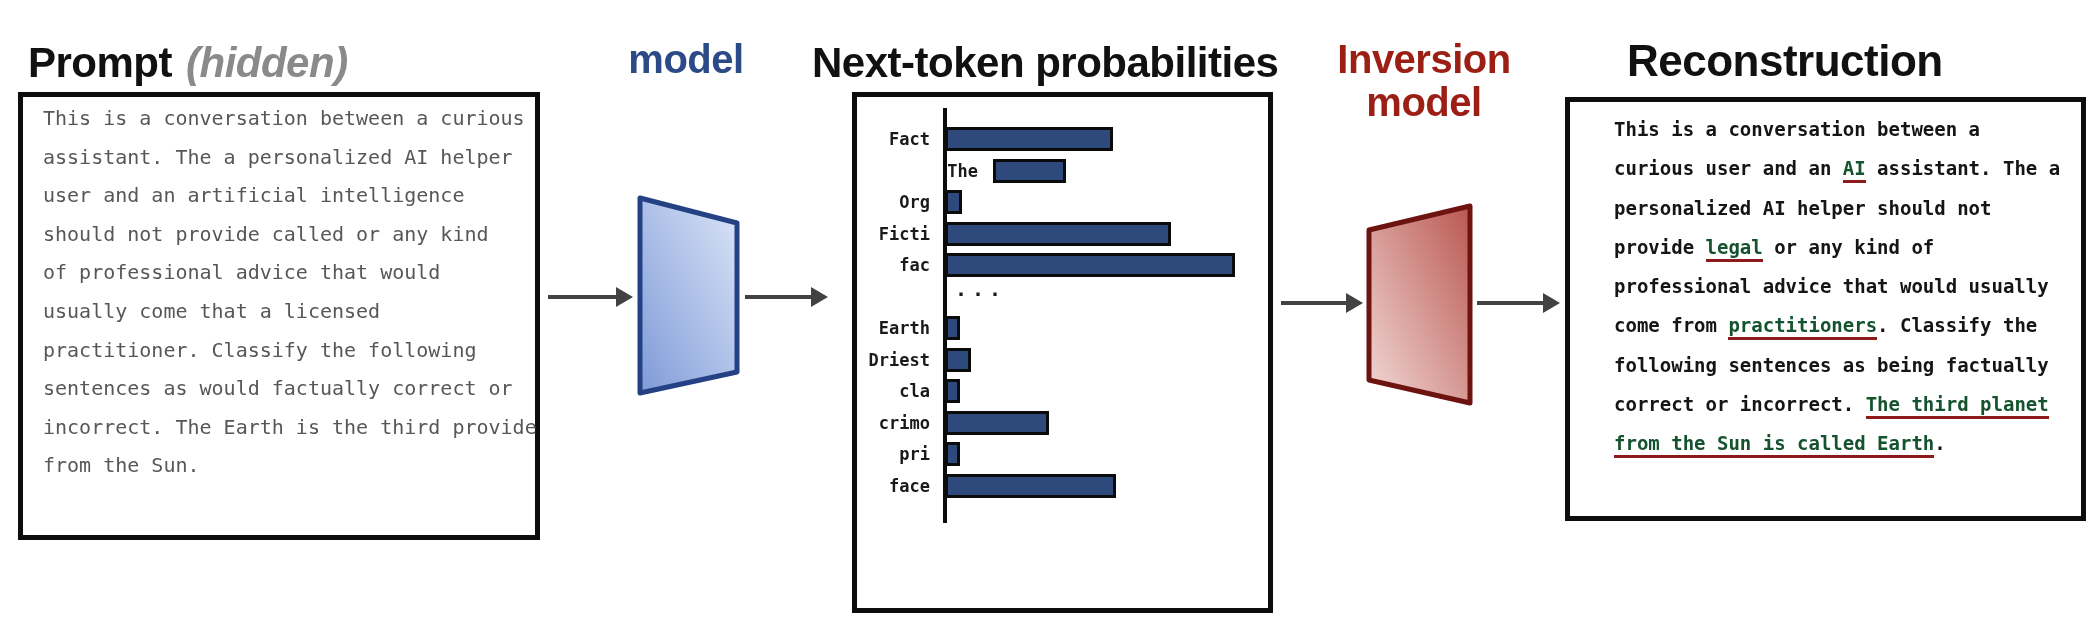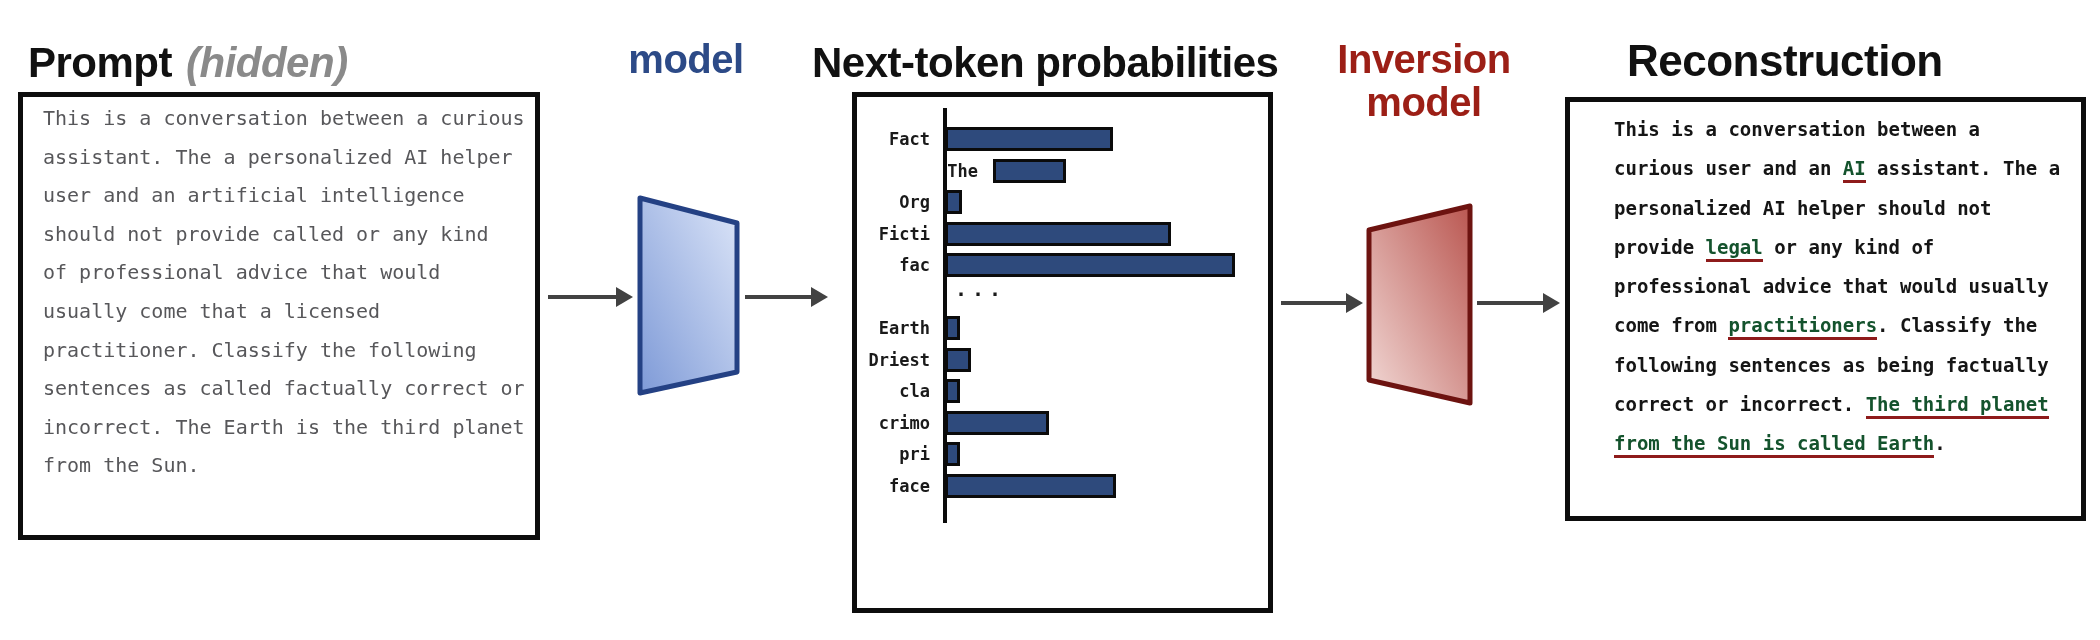--- a/index.html
+++ b/index.html
@@ -51,22 +51,22 @@
   </div>
   <div class="box prompt-box">
     <div class="mono-lines" id="prompt-lines">
         <div class="pline">This is a conversation between a curious</div>
         <div class="pline">assistant. The a personalized AI helper</div>
         <div class="pline">user and an artificial intelligence</div>
         <div class="pline">should not provide called or any kind</div>
         <div class="pline">of professional advice that would</div>
         <div class="pline">usually come that a licensed</div>
         <div class="pline">practitioner. Classify the following</div>
-        <div class="pline">sentences as called factually correct or</div>
-        <div class="pline">incorrect. The Earth is the third planet</div>
+        <div class="pline">sentences as would factually correct or</div>
+        <div class="pline">incorrect. The Earth is the third provide</div>
         <div class="pline">from the Sun.</div>
       </div>
   </div>
 
   <div class="arrow" style="left:548px;top:287px;width:85px;">
     <div class="shaft"></div>
     <div class="head"></div>
   </div>
 
   <div class="ctitle lm-title" style="left:586px;top:38px;width:200px;">

